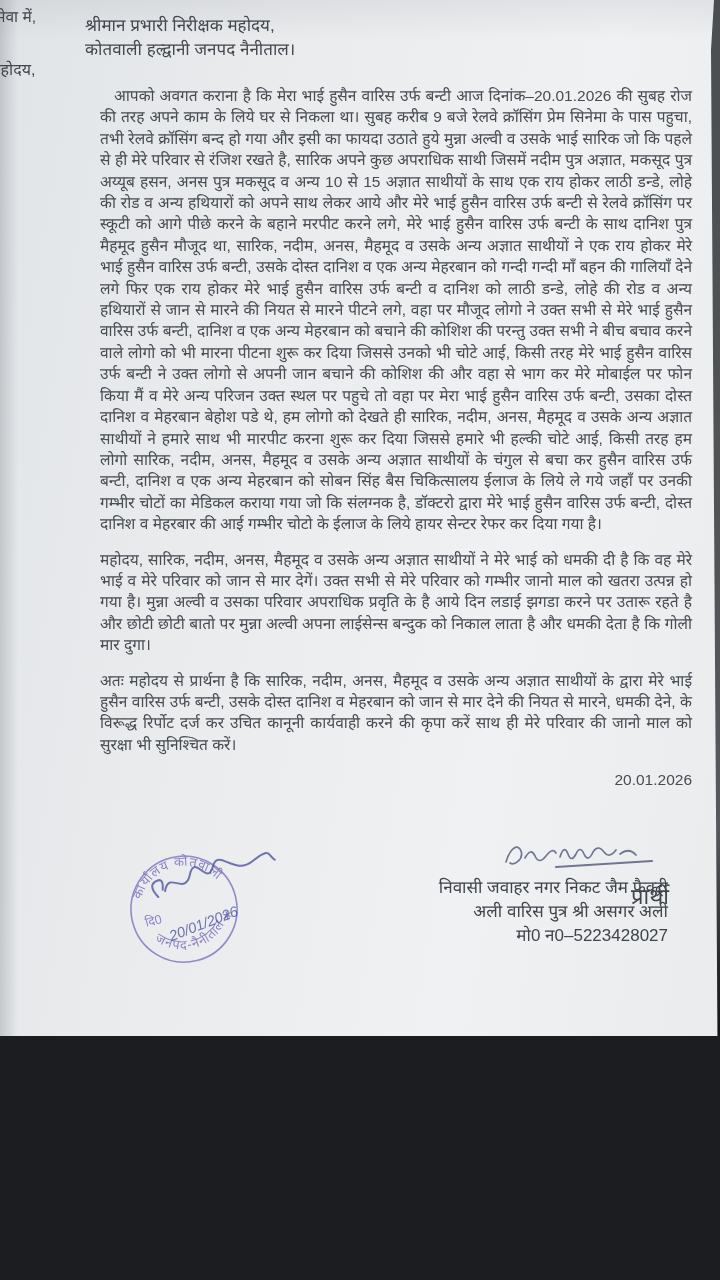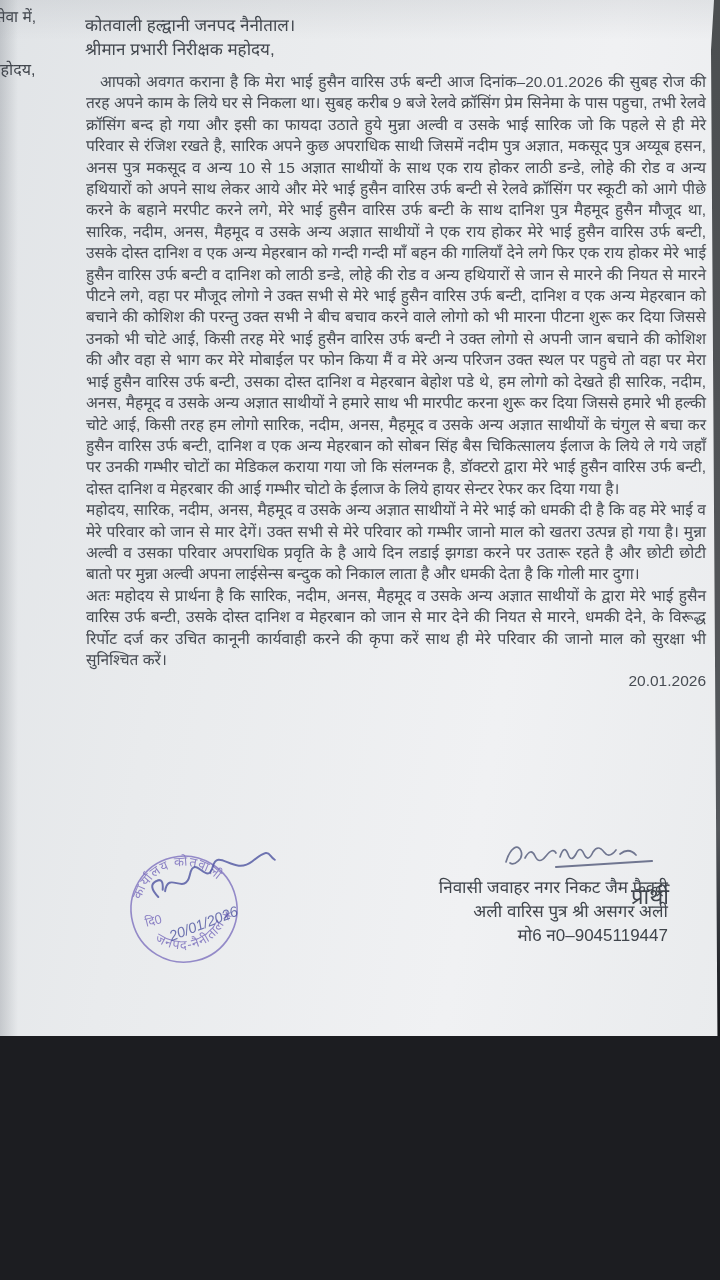--- a/index.html
+++ b/index.html
@@ -32,21 +32,21 @@
     background:linear-gradient(90deg,rgba(110,116,124,.28),rgba(110,116,124,0));}
   .paper-shade-top{position:absolute;left:0;top:0;width:720px;height:40px;
     background:linear-gradient(180deg,rgba(120,126,134,.12),rgba(120,126,134,0));}
 
   .txt{color:#42474e;}
   .salutation{position:absolute;left:-5px;top:5px;font-size:15.5px;}
   .addr{position:absolute;left:85px;top:14px;font-size:17px;line-height:24px;}
   .greeting{position:absolute;left:-9px;top:58px;font-size:16px;}
   .body-text{position:absolute;left:86px;top:71px;width:620px;
     font-size:15.5px;line-height:21.4px;text-align:justify;color:#474c53;}
-  .body-text p{margin:0;}
+  .body-text p{margin:14px;}
   .body-text p.indent{text-indent:14px;}
   .date-line{margin:0;text-align:right;}
 
   
   .sig-svg{position:absolute;left:500px;top:834px;}
   .sig-label{position:absolute;left:631px;top:880px;font-size:22px;color:#3f444c;}
   .signer{position:absolute;right:52px;top:876px;text-align:right;
     font-size:17px;line-height:23.8px;color:#3f444b;}
 
   
@@ -65,22 +65,22 @@
   <div class="bg-metal-strip"></div>
   <div class="paper-shadow"></div>
 
   <div class="paper">
     <div class="paper-shade-left"></div>
     <div class="paper-shade-top"></div>
 
     <div class="txt salutation">सेवा में,</div>
 
     <div class="txt addr">
+      <div>श्रीमान प्रभारी निरीक्षक महोदय,</div>
       <div>कोतवाली हल्द्वानी जनपद नैनीताल।</div>
-      <div>श्रीमान प्रभारी निरीक्षक महोदय,</div>
     </div>
 
     <div class="txt greeting">महोदय,</div>
 
     <div class="body-text">
       <p class="indent">आपको अवगत कराना है कि मेरा भाई हुसैन वारिस उर्फ बन्टी आज दिनांक–20.01.2026 की सुबह रोज की तरह अपने काम के लिये घर से निकला था। सुबह करीब 9 बजे रेलवे क्रॉसिंग प्रेम सिनेमा के पास पहुचा, तभी रेलवे क्रॉसिंग बन्द हो गया और इसी का फायदा उठाते हुये मुन्ना अल्वी व उसके भाई सारिक जो कि पहले से ही मेरे परिवार से रंजिश रखते है, सारिक अपने कुछ अपराधिक साथी जिसमें नदीम पुत्र अज्ञात, मकसूद पुत्र अय्यूब हसन, अनस पुत्र मकसूद व अन्य 10 से 15 अज्ञात साथीयों के साथ एक राय होकर लाठी डन्डे, लोहे की रोड व अन्य हथियारों को अपने साथ लेकर आये और मेरे भाई हुसैन वारिस उर्फ बन्टी से रेलवे क्रॉसिंग पर स्कूटी को आगे पीछे करने के बहाने मरपीट करने लगे, मेरे भाई हुसैन वारिस उर्फ बन्टी के साथ दानिश पुत्र मैहमूद हुसैन मौजूद था, सारिक, नदीम, अनस, मैहमूद व उसके अन्य अज्ञात साथीयों ने एक राय होकर मेरे भाई हुसैन वारिस उर्फ बन्टी, उसके दोस्त दानिश व एक अन्य मेहरबान को गन्दी गन्दी माँ बहन की गालियाँ देने लगे फिर एक राय होकर मेरे भाई हुसैन वारिस उर्फ बन्टी व दानिश को लाठी डन्डे, लोहे की रोड व अन्य हथियारों से जान से मारने की नियत से मारने पीटने लगे, वहा पर मौजूद लोगो ने उक्त सभी से मेरे भाई हुसैन वारिस उर्फ बन्टी, दानिश व एक अन्य मेहरबान को बचाने की कोशिश की परन्तु उक्त सभी ने बीच बचाव करने वाले लोगो को भी मारना पीटना शुरू कर दिया जिससे उनको भी चोटे आई, किसी तरह मेरे भाई हुसैन वारिस उर्फ बन्टी ने उक्त लोगो से अपनी जान बचाने की कोशिश की और वहा से भाग कर मेरे मोबाईल पर फोन किया मैं व मेरे अन्य परिजन उक्त स्थल पर पहुचे तो वहा पर मेरा भाई हुसैन वारिस उर्फ बन्टी, उसका दोस्त दानिश व मेहरबान बेहोश पडे थे, हम लोगो को देखते ही सारिक, नदीम, अनस, मैहमूद व उसके अन्य अज्ञात साथीयों ने हमारे साथ भी मारपीट करना शुरू कर दिया जिससे हमारे भी हल्की चोटे आई, किसी तरह हम लोगो सारिक, नदीम, अनस, मैहमूद व उसके अन्य अज्ञात साथीयों के चंगुल से बचा कर हुसैन वारिस उर्फ बन्टी, दानिश व एक अन्य मेहरबान को सोबन सिंह बैस चिकित्सालय ईलाज के लिये ले गये जहाँ पर उनकी गम्भीर चोटों का मेडिकल कराया गया जो कि संलग्नक है, डॉक्टरो द्वारा मेरे भाई हुसैन वारिस उर्फ बन्टी, दोस्त दानिश व मेहरबार की आई गम्भीर चोटो के ईलाज के लिये हायर सेन्टर रेफर कर दिया गया है।</p>
       <p>महोदय, सारिक, नदीम, अनस, मैहमूद व उसके अन्य अज्ञात साथीयों ने मेरे भाई को धमकी दी है कि वह मेरे भाई व मेरे परिवार को जान से मार देगें। उक्त सभी से मेरे परिवार को गम्भीर जानो माल को खतरा उत्पन्न हो गया है। मुन्ना अल्वी व उसका परिवार अपराधिक प्रवृति के है आये दिन लडाई झगडा करने पर उतारू रहते है और छोटी छोटी बातो पर मुन्ना अल्वी अपना लाईसेन्स बन्दुक को निकाल लाता है और धमकी देता है कि गोली मार दुगा।</p>
       <p>अतः महोदय से प्रार्थना है कि सारिक, नदीम, अनस, मैहमूद व उसके अन्य अज्ञात साथीयों के द्वारा मेरे भाई हुसैन वारिस उर्फ बन्टी, उसके दोस्त दानिश व मेहरबान को जान से मार देने की नियत से मारने, धमकी देने, के विरूद्ध रिर्पोट दर्ज कर उचित कानूनी कार्यवाही करने की कृपा करें साथ ही मेरे परिवार की जानो माल को सुरक्षा भी सुनिश्चित करें।</p>
       <p class="date-line">20.01.2026</p>
     </div>
@@ -92,21 +92,21 @@
         <path d="M60,23 q4,-13 8,-3 q3,9 8,0 q4,-9 8,0 q4,9 9,-2 q5,-8 11,0 q5,7 12,-2"></path>
         <path d="M120,20 q9,-7 16,1"></path>
         <path d="M56,33 L152,27" stroke-width="2.2"></path>
       </g>
     </svg>
     <div class="sig-label">प्रार्थी</div>
 
     <div class="signer">
       <div>निवासी जवाहर नगर निकट जैम फैक्ट्री</div>
       <div>अली वारिस पुत्र श्री असगर अली</div>
-      <div>मो6 न0–9045119447</div>
+      <div>मो0 न0–5223428027</div>
     </div>
 
     <svg class="stamp-svg" width="178" height="124" viewBox="0 0 178 124">
       <defs>
         <path id="arcT" d="M 30,78 A 45,45 0 1 1 114,78"></path>
         <path id="arcB" d="M 25,53 A 47,47 0 0 0 119,53"></path>
       </defs>
       <circle cx="72" cy="60" r="53" fill="none" stroke="#7d71be" stroke-width="1.6" opacity="0.8"></circle>
       <text class="stamp-text" text-anchor="middle">
         <textPath href="#arcT" startOffset="50%">कार्यालय कोतवाली</textPath>

